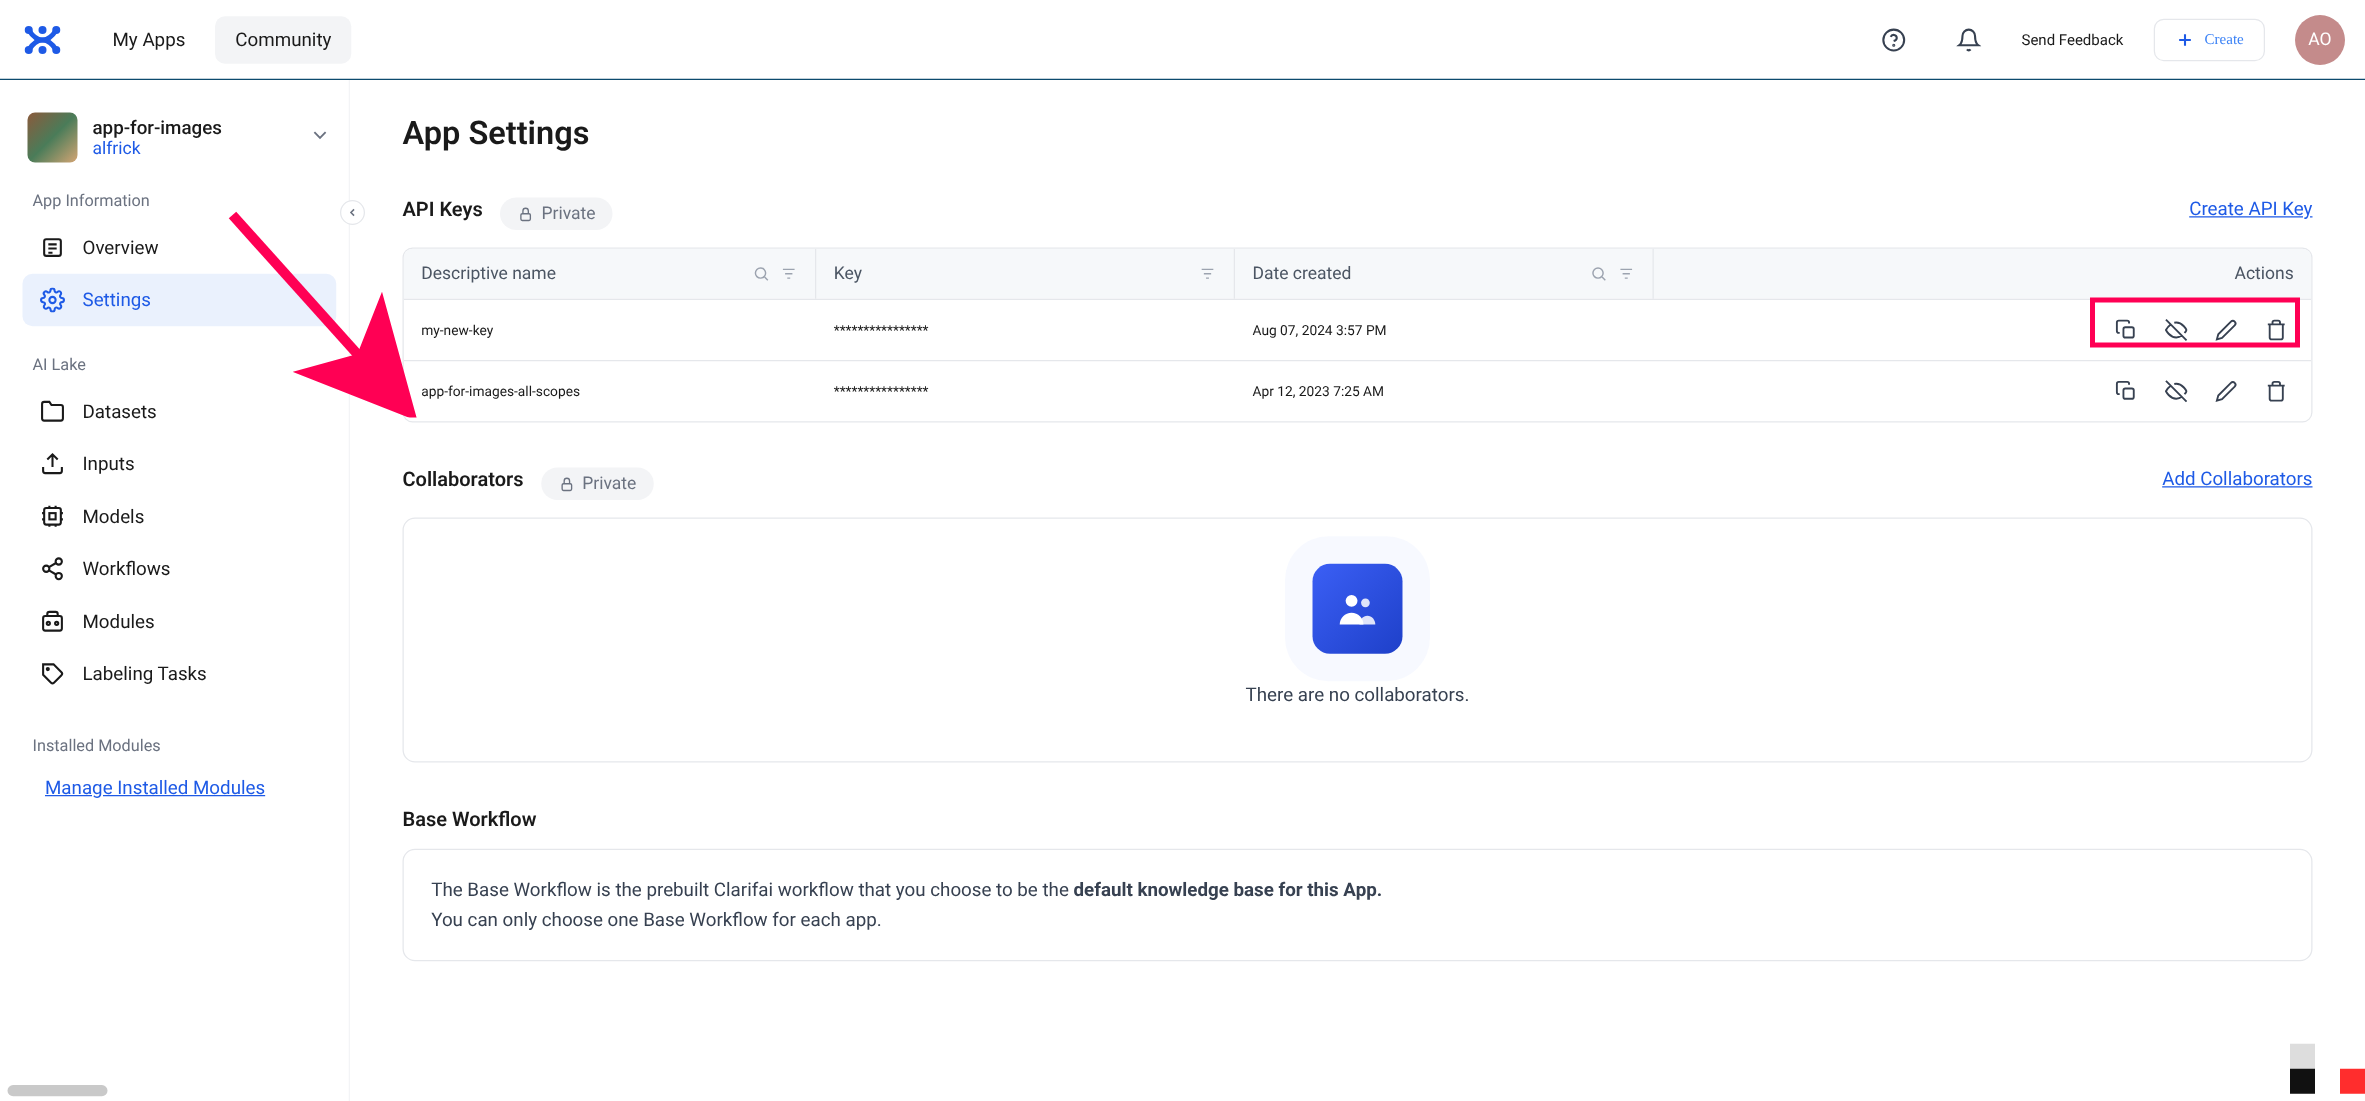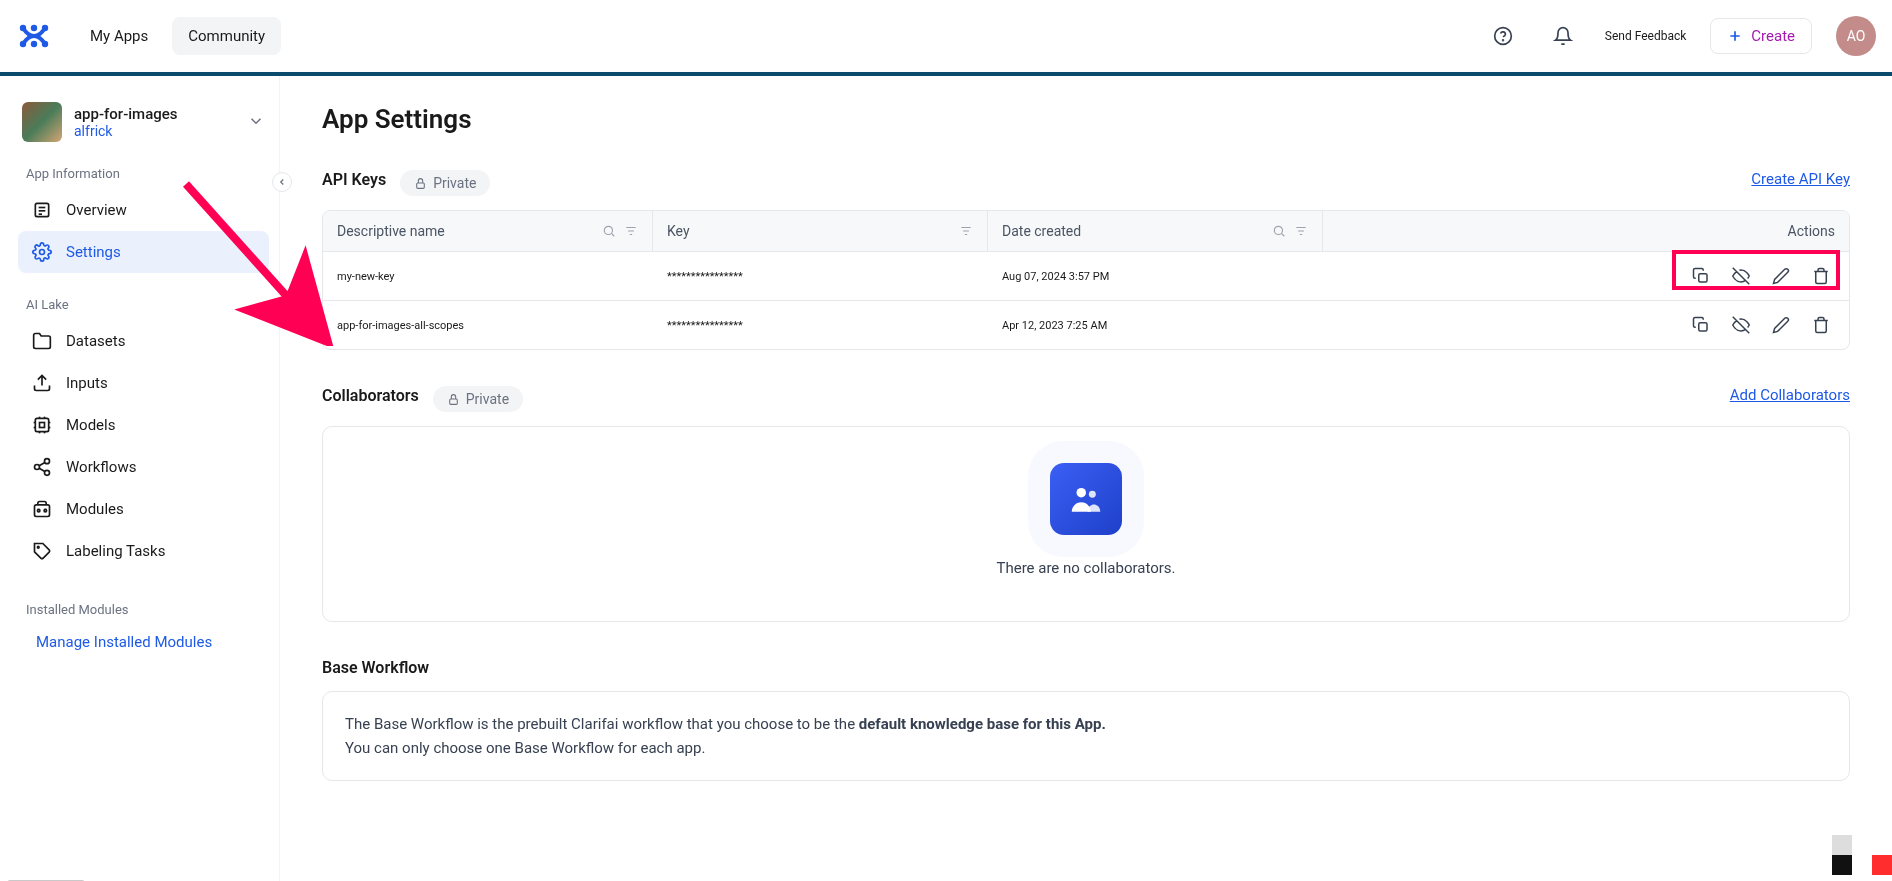--- a/index.html
+++ b/index.html
@@ -1,40 +1,40 @@
 <!DOCTYPE html>
 <html><head>
 <meta charset="utf-8">
 <style>
 * { box-sizing: border-box; margin: 0; padding: 0; }
 body { font-family: -apple-system, BlinkMacSystemFont, "Segoe UI", Roboto, sans-serif; color: #1a1a1a; background: #fff; font-size: 14px; }
-.topbar { height: 76px; border-bottom: 4px solid #0c4a6e; display: flex; align-items: center; padding: 0 16px; }
+.topbar { height: 64px; border-bottom: 1px solid #0c4a6e; display: flex; align-items: center; padding: 0 16px; }
 .logo { width: 36px; height: 36px; margin-right: 22px; display:flex; align-items:center; justify-content:center; }
 .topnav { display: flex; gap: 8px; }
 .topnav-item { padding: 10px 16px; border-radius: 8px; cursor: pointer; font-size: 15px; color: #1a1a1a; }
 .topnav-item.active { background: #f3f4f6; }
 .topbar-right { margin-left: auto; display: flex; align-items: center; gap: 24px; }
 .icon-btn { width: 36px; height: 36px; display: flex; align-items: center; justify-content: center; cursor: pointer; color: #374151; }
 .feedback { font-size: 12px; color: #1a1a1a; cursor: pointer; }
-.create-btn { border: 1px solid #e5e7eb; border-radius: 8px; padding: 8px 16px; display: flex; align-items: center; gap: 8px; color: #a21caf; cursor: pointer; font-size: 15px; }
+.create-btn { border: 1px solid #e5e7eb; border-radius: 8px; padding: 8px 16px; display: flex; align-items: center; gap: 8px; color: #3b82f6; cursor: pointer; font-size: 12px; font-family: Liberation Serif, serif; }
 .avatar-circle { width: 40px; height: 40px; border-radius: 50%; background: #c48b8b; color: #fff; display: flex; align-items: center; justify-content: center; font-size: 14px; cursor: pointer; }
 .layout { display: flex; position: relative; }
 .sidebar { width: 280px; padding: 20px 10px 20px 18px; border-right: 1px solid #f3f4f6; height: calc(100vh - 64px); overflow-y: auto; position: relative; }
 .app-header { display: flex; align-items: center; gap: 12px; padding: 6px 4px 14px 4px; position: relative; }
 .app-thumb { width: 40px; height: 40px; border-radius: 6px; background: linear-gradient(135deg,#8b5a3c,#4a7c59,#d4a574); flex-shrink:0; }
 .app-names { flex: 1; }
 .app-title { font-size: 15px; font-weight: 500; color: #1a1a1a; }
 .app-user { font-size: 14px; color: #1e5ae6; cursor: pointer; }
 .chevron { color: #6b7280; cursor: pointer; }
 .section-label { font-size: 13px; color: #6b7280; padding: 10px 8px 8px; }
 .side-item { display: flex; align-items: center; gap: 14px; padding: 11px 14px; border-radius: 8px; cursor: pointer; color: #1a1a1a; font-size: 15px; }
 .side-item svg { color: #1a1a1a; flex-shrink:0; }
 .side-item.active { background: #eaf1fd; color: #1e5ae6; }
 .side-item.active svg { color: #1e5ae6; }
-.manage-link { color: #1e5ae6; padding: 8px 18px; cursor: pointer; font-size:15px;}
+.manage-link { color: #1e5ae6; text-decoration: underline; padding: 8px 18px; cursor: pointer; font-size:15px;}
 .collapse-handle { position: absolute; top: 96px; left: 272px; width: 20px; height: 20px; border-radius: 50%; background: #fff; border: 1px solid #e5e7eb; display: flex; align-items: center; justify-content: center; cursor: pointer; z-index:5;}
 .main { flex: 1; padding: 28px 42px; overflow-y: auto; height: calc(100vh - 64px);}
 .page-title { font-size: 26px; font-weight: 600; margin-bottom: 36px; }
 .section-head { display: flex; align-items: flex-start; gap: 14px; margin-bottom: 14px; }
 .section-title { font-size: 16px; font-weight: 600; color: #1a1a1a; }
 .private-pill { background: #f3f4f6; border-radius: 999px; padding: 5px 14px; display: flex; align-items: center; gap: 6px; color: #6b7280; font-size: 14px; }
 .section-link { margin-left: auto; color: #1e5ae6; text-decoration: underline; font-size: 15px; cursor: pointer; }
 .table { border: 1px solid #e5e7eb; border-radius: 8px; overflow: hidden; margin-bottom: 36px;}
 .thead { background: #f6f8fa; display: flex; }
 .th { padding: 12px 14px; font-size: 14px; color: #4b5563; display: flex; align-items: center; gap: 8px; border-right: 1px solid #e5e7eb; }

